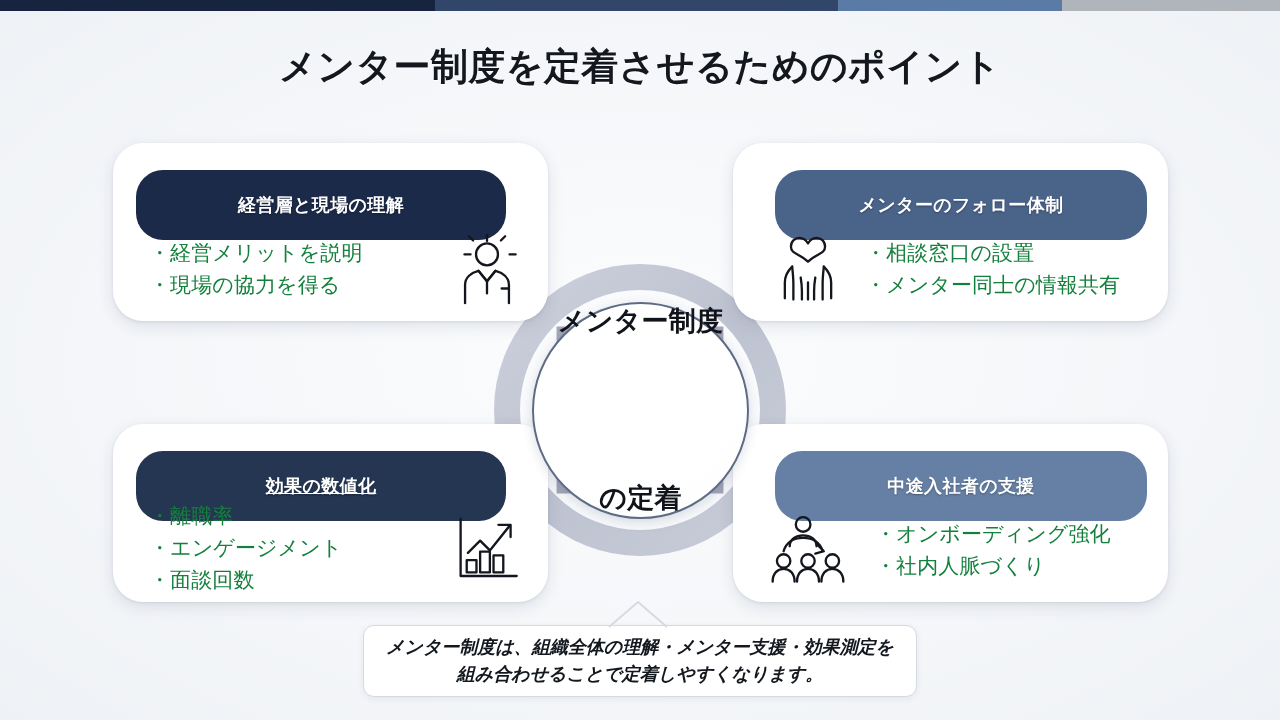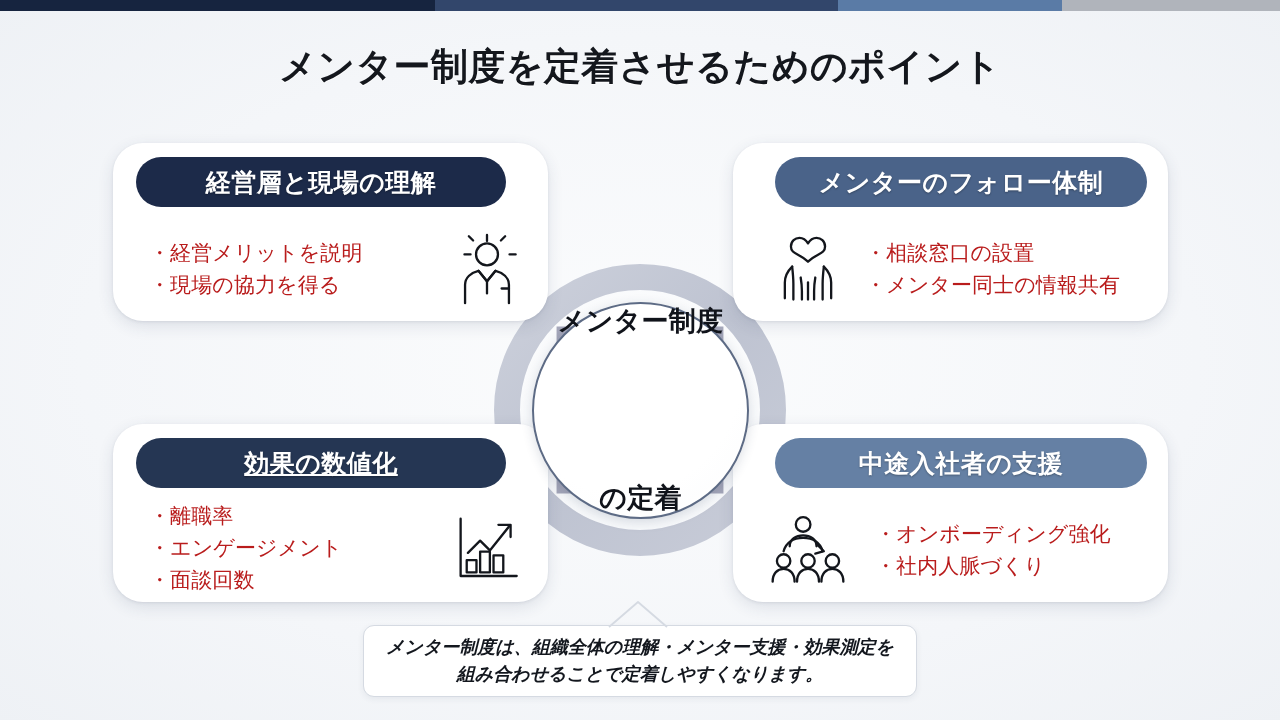--- a/index.html
+++ b/index.html
@@ -100,28 +100,28 @@
     z-index: 5;
     padding: 0;
   }
   #card-tl { left: 113px;  top: 143px; }
   #card-tr { left: 733px;  top: 143px; }
   #card-bl { left: 113px;  top: 424px; }
   #card-br { left: 733px;  top: 424px; }
 
   .pill {
     position: absolute;
-    top: 14px;
-    height: 50px;
+    top: 27px;
+    height: 70px;
     border-radius: 27px;
     display: flex;
     align-items: center;
     justify-content: center;
     color: #ffffff;
-    font-size: 25px;
+    font-size: 18px;
     font-weight: 700;
     letter-spacing: 0.02em;
     text-shadow: 0 1px 2px rgba(0,0,0,0.30);
   }
   #card-tl .pill { left: 23px; width: 370px; background: linear-gradient(180deg, #253css 0%, #1e2c4b 100%); }
   #card-tl .pill { background: linear-gradient(180deg, #263757 0%, #1c2a49 100%); }
   #card-bl .pill { left: 23px; width: 370px; background: linear-gradient(180deg, #2e3f60 0%, #253653 100%); }
   #card-tr .pill { left: 42px; width: 372px; background: linear-gradient(180deg, #55709c 0%, #4a6389 100%); }
   #card-br .pill { left: 42px; width: 372px; background: linear-gradient(180deg, #7390b4 0%, #6580a4 100%); }
 
@@ -130,21 +130,21 @@
     top: 80px;
     left: 0;
     width: 100%;
     height: 92px;
     display: flex;
     align-items: center;
   }
   .bullets {
     font-size: 21px;
     line-height: 1.52;
-    color: #b91c1c;
+    color: #15803d;
     white-space: nowrap;
   }
   .bullets div { letter-spacing: 0.005em; }
 
   .card-icon {
     width: 78px;
     height: 78px;
     flex: 0 0 78px;
     color: #13161c;
   }

